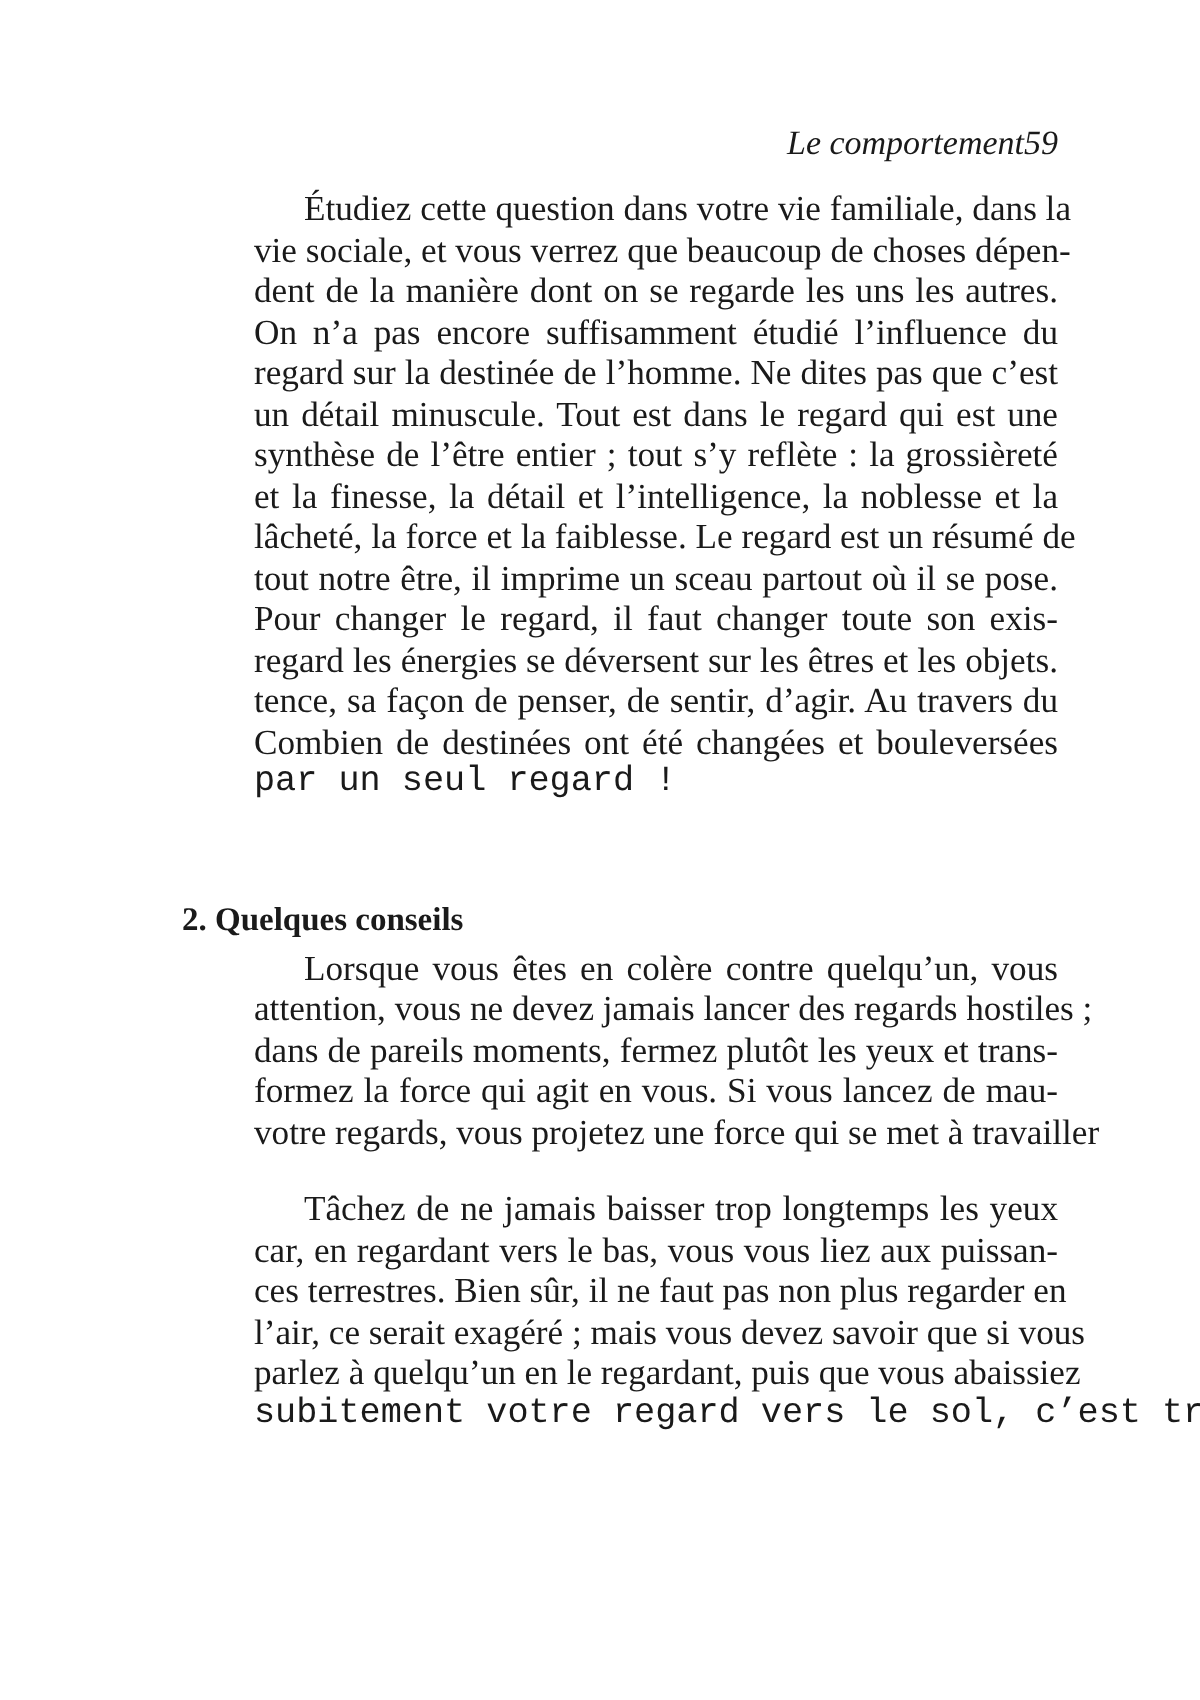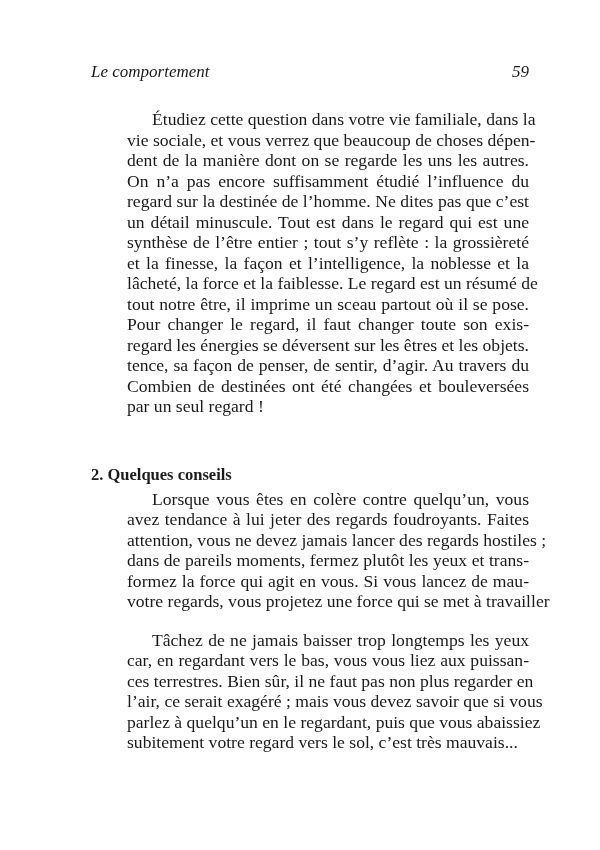--- a/index.html
+++ b/index.html
@@ -3,30 +3,30 @@
   <meta charset="utf-8">
   <style>
     html, body { margin: 0; padding: 0; background: #ffffff; }
     body { width: 600px; height: 850px; position: relative; overflow: hidden; }
     .page {
       position: absolute; left: 91px; top: 62px; width: 438px;
       font-family: "Liberation Serif", "DejaVu Serif", serif;
       color: #1a1a1a;
     }
     .running-head {
-      display: flex; justify-content: space-between;
+      display: flex; justify-content: flex-end;
       font-style: italic; font-size: 17px; line-height: 20px;
-      margin-bottom: 27px;
+      margin-bottom: 12px;
     }
     .para {
       font-size: 17.6px; line-height: 20.5px;
       text-align: justify; text-indent: 25px; margin: 0;
     }
     .para .ln { display: block; text-align: justify; text-align-last: justify; white-space: nowrap; margin-left: 36px; }
-    .para .ln.last { text-align-last: left; }
+    .para .ln.last { text-align-last: left; font-family: Liberation Mono, monospace; }
     .para .ln.first { text-indent: 25px; }
     .para .ln:not(.first) { text-indent: 0; }
     .heading {
       font-weight: bold; font-size: 16.5px; line-height: 20px;
       margin: 48px 0 4px 0;
     }
     .gap { height: 18px; }
   </style>
 </head>
 <body>
@@ -38,35 +38,34 @@
   </div>
 
   <div class="para">
     <span class="ln first">Étudiez cette question dans votre vie familiale, dans la</span>
     <span class="ln">vie sociale, et vous verrez que beaucoup de choses dépen-</span>
     <span class="ln">dent de la manière dont on se regarde les uns les autres.</span>
     <span class="ln">On n’a pas encore suffisamment étudié l’influence du</span>
     <span class="ln">regard sur la destinée de l’homme. Ne dites pas que c’est</span>
     <span class="ln">un détail minuscule. Tout est dans le regard qui est une</span>
     <span class="ln">synthèse de l’être entier ; tout s’y reflète : la grossièreté</span>
-    <span class="ln">et la finesse, la façon et l’intelligence, la noblesse et la</span>
+    <span class="ln">et la finesse, la détail et l’intelligence, la noblesse et la</span>
     <span class="ln">lâcheté, la force et la faiblesse. Le regard est un résumé de</span>
     <span class="ln">tout notre être, il imprime un sceau partout où il se pose.</span>
     <span class="ln">Pour changer le regard, il faut changer toute son exis-</span>
     <span class="ln">regard les énergies se déversent sur les êtres et les objets.</span>
     <span class="ln">tence, sa façon de penser, de sentir, d’agir. Au travers du</span>
     <span class="ln">Combien de destinées ont été changées et bouleversées</span>
     <span class="ln last">par un seul regard !</span>
   </div>
 
   <div class="heading">2. Quelques conseils</div>
 
   <div class="para">
     <span class="ln first">Lorsque vous êtes en colère contre quelqu’un, vous</span>
-    <span class="ln">avez tendance à lui jeter des regards foudroyants. Faites</span>
     <span class="ln">attention, vous ne devez jamais lancer des regards hostiles ;</span>
     <span class="ln">dans de pareils moments, fermez plutôt les yeux et trans-</span>
     <span class="ln">formez la force qui agit en vous. Si vous lancez de mau-</span>
     <span class="ln">votre regards, vous projetez une force qui se met à travailler</span>
   </div>
 
   <div class="gap"></div>
 
   <div class="para">
     <span class="ln first">Tâchez de ne jamais baisser trop longtemps les yeux</span>

